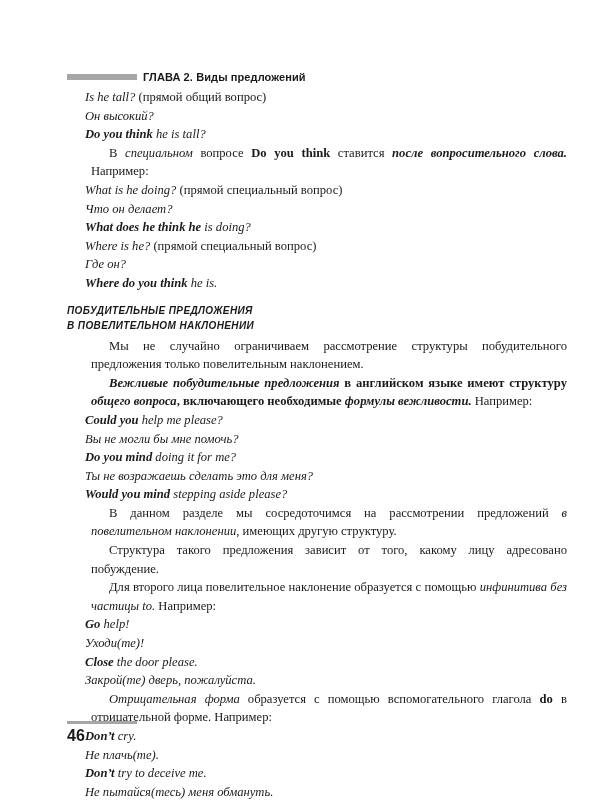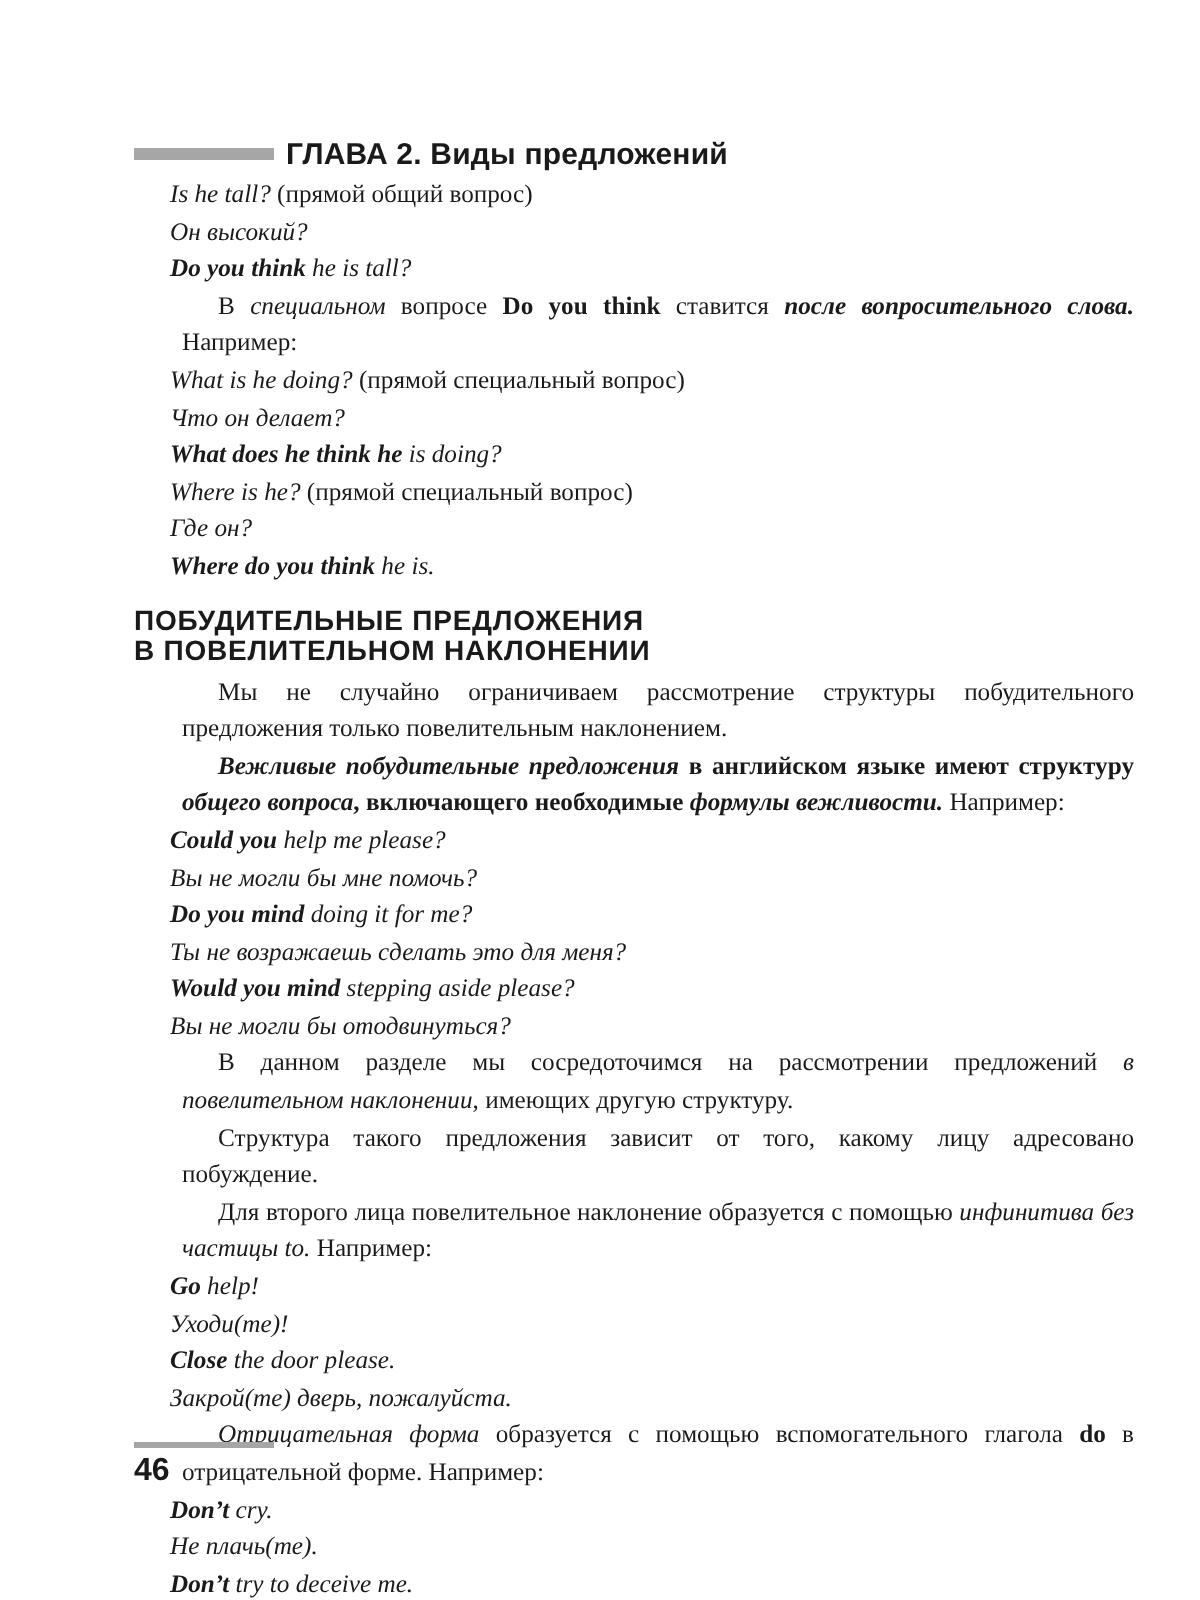--- a/index.html
+++ b/index.html
@@ -2,31 +2,31 @@
 <html><head>
 <meta charset="utf-8">
 <style>
   html, body { margin: 0; padding: 0; }
   body {
     width: 600px; height: 800px; background: #ffffff; position: relative; overflow: hidden;
     font-family: "Liberation Serif", "DejaVu Serif", serif; color: #1a1a1a;
   }
   .hdr { position: absolute; left: 67px; top: 70px; height: 14px; display: flex; align-items: center; }
   .hdr-bar { width: 70px; height: 6px; background: #a6a6a6; margin-right: 6px; }
-  .hdr-text { font-family: "Liberation Sans", "DejaVu Sans", sans-serif; font-weight: bold; font-size: 15px; color: #1a1a1a; letter-spacing: 0.1px; }
+  .hdr-text { font-family: "Liberation Sans", "DejaVu Sans", sans-serif; font-weight: bold; font-size: 11px; color: #1a1a1a; letter-spacing: 0.1px; }
   .body { position: absolute; left: 67px; top: 88px; width: 500px; font-size: 12.6px; line-height: 18.6px; }
   .line { white-space: nowrap; }
   .ind { padding-left: 18px; }
   .para { text-indent: 18px; text-align: justify; white-space: normal; margin-left: 24px; }
   i { font-style: italic; }
   b { font-weight: bold; }
   .bi { font-weight: bold; font-style: italic; }
   .section {
     font-family: "Liberation Sans", "DejaVu Sans", sans-serif; font-weight: bold;
-    font-size: 14px; line-height: 15px; letter-spacing: 0.4px; margin: 10px 0 4px 0;
+    font-size: 10px; line-height: 15px; letter-spacing: 0.4px; margin: 10px 0 4px 0; font-style: italic;
   }
   .footer-bar { position: absolute; left: 67px; top: 721px; width: 70px; height: 3px; background: #a6a6a6; }
   .page-num { position: absolute; left: 67px; top: 727px; font-family: "Liberation Sans", "DejaVu Sans", sans-serif; font-weight: bold; font-size: 16px; }
 </style>
 </head>
 <body>
 
 <div class="hdr">
   <div class="hdr-bar"></div>
   <span class="hdr-text">ГЛАВА 2. Виды предложений</span>
@@ -53,21 +53,20 @@
 
   <div class="para">Мы не случайно ограничиваем рассмотрение структуры побудительного предложения только повелительным наклонением.</div>
 
   <div class="para"><span class="bi">Вежливые побудительные предложения</span><b> в английском языке имеют структуру </b><span class="bi">общего вопроса</span><b>, включающего необходимые </b><span class="bi">формулы вежливости.</span><span> Например:</span></div>
 
   <div class="line ind"><span class="bi">Could you</span><i> help me please?</i></div>
   <div class="line ind"><i>Вы не могли бы мне помочь?</i></div>
   <div class="line ind"><span class="bi">Do you mind</span><i> doing it for me?</i></div>
   <div class="line ind"><i>Ты не возражаешь сделать это для меня?</i></div>
   <div class="line ind"><span class="bi">Would you mind</span><i> stepping aside please?</i></div>
-  <div class="line ind"><i>Вы не могли бы отодвинуться?</i></div>
 
   <div class="para"><span>В данном разделе мы сосредоточимся на рассмотрении предложений </span><i>в повелительном наклонении</i><span>, имеющих другую структуру.</span></div>
 
   <div class="para">Структура такого предложения зависит от того, какому лицу адресовано побуждение.</div>
 
   <div class="para"><span>Для второго лица повелительное наклонение образуется с помощью </span><i>инфинитива без частицы to.</i><span> Например:</span></div>
 
   <div class="line ind"><span class="bi">Go</span><i> help!</i></div>
   <div class="line ind"><i>Уходи(те)!</i></div>
   <div class="line ind"><span class="bi">Close</span><i> the door please.</i></div>

